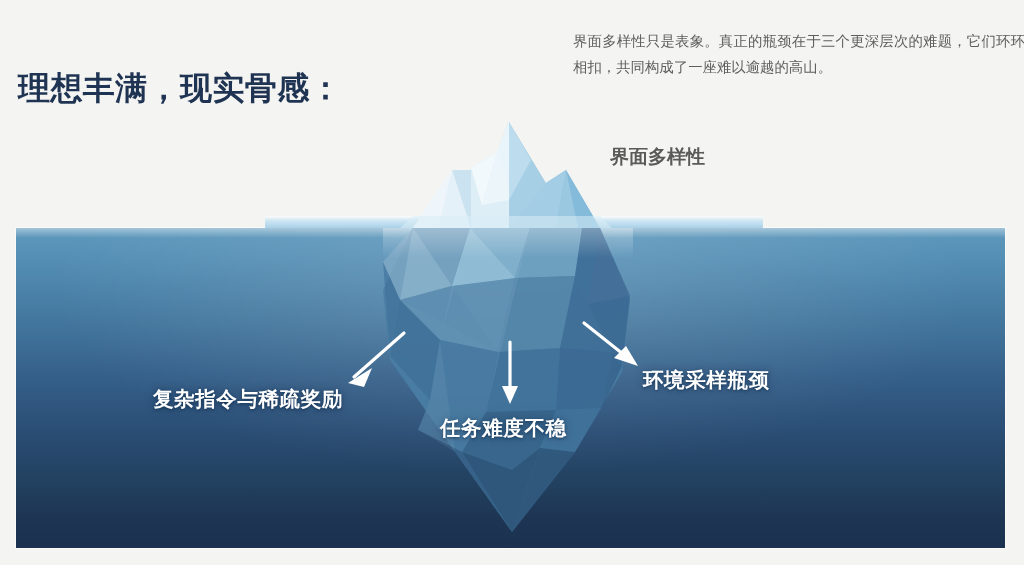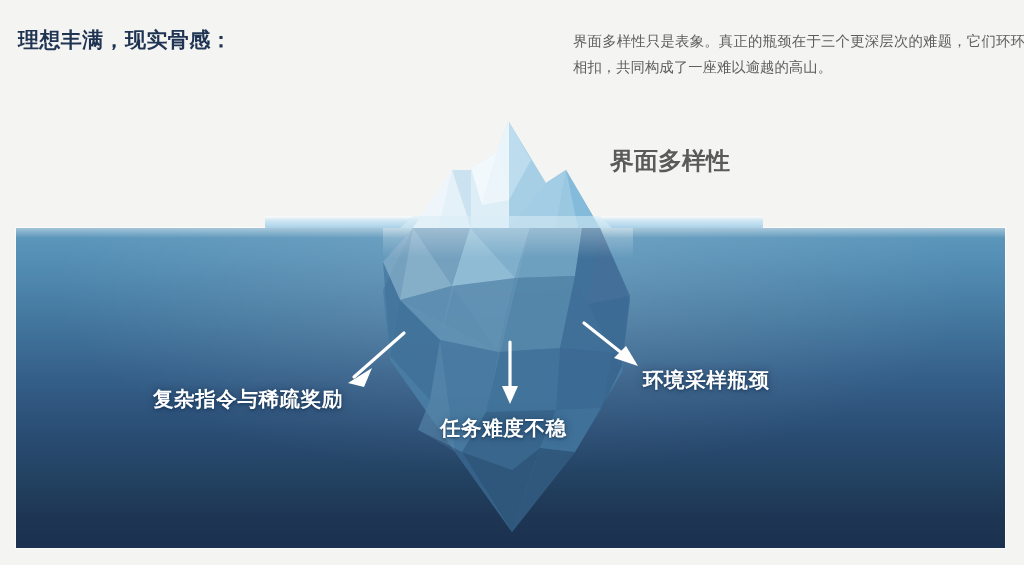--- a/index.html
+++ b/index.html
@@ -19,26 +19,27 @@
   }
 
   
   #title-block {
     position: absolute;
     left: 18px;
     top: 26px;
     width: 500px;
   }
   .title-line {
-    font-size: 21px;
+    font-size: 32px;
     font-weight: bold;
     color: #1f3352;
     line-height: 1.32;
     letter-spacing: 0.4px;
     white-space: nowrap;
+    margin-top: 41px;
   }
   #intro-paragraph {
     position: absolute;
     left: 557px;
     top: 28px;
     width: 452px;
     font-size: 14.4px;
     line-height: 1.82;
     color: #5e5e5e;
     text-align: justify;
@@ -103,21 +104,21 @@
     height: 565px;
     pointer-events: none;
   }
 
   
   .ui-label {
     position: absolute;
     color: #5a5a58;
     font-weight: bold;
     line-height: 1.42;
-    font-size: 24px;
+    font-size: 19px;
     white-space: nowrap;
   }
   #label-ui-diversity {
     left: 610px;
     top: 144px;
   }
   #label-ui-diversity .sub {
     display: block;
     padding-left: 3px;
   }

